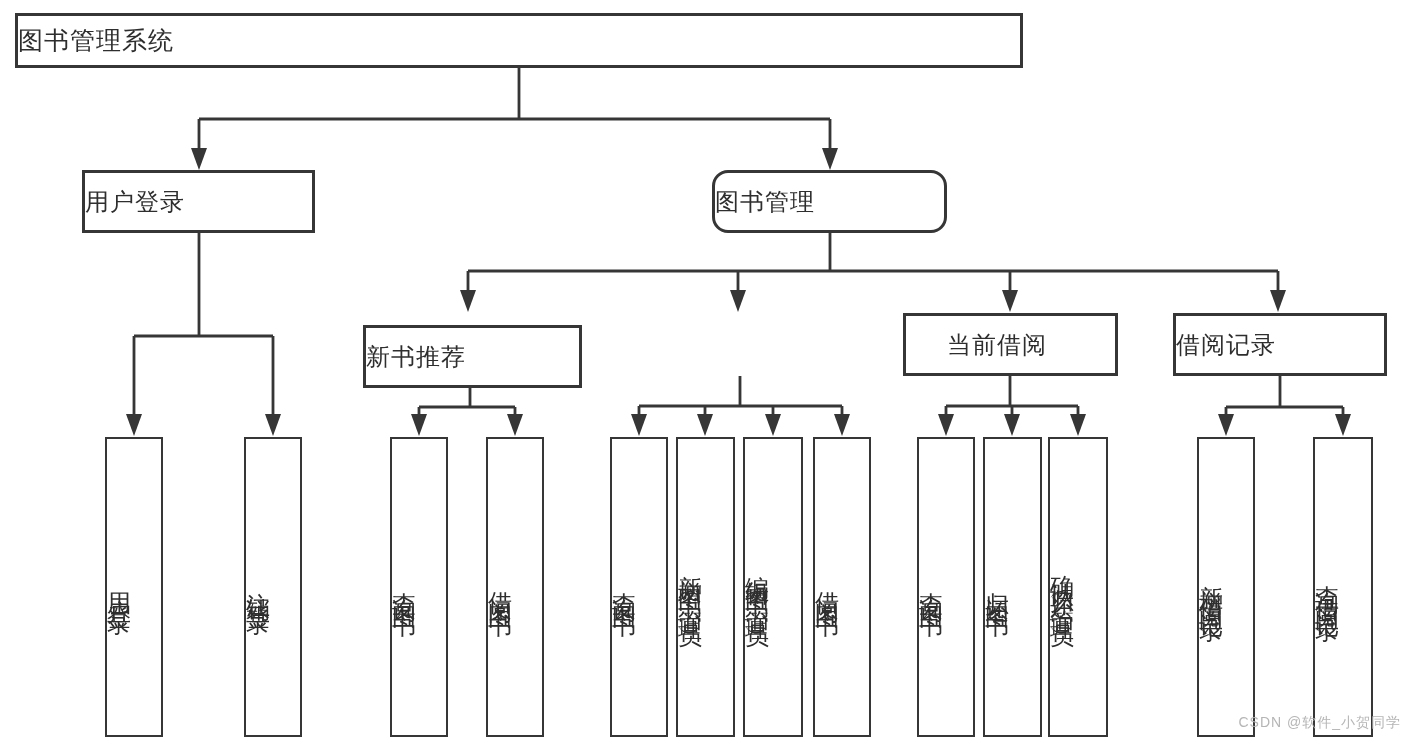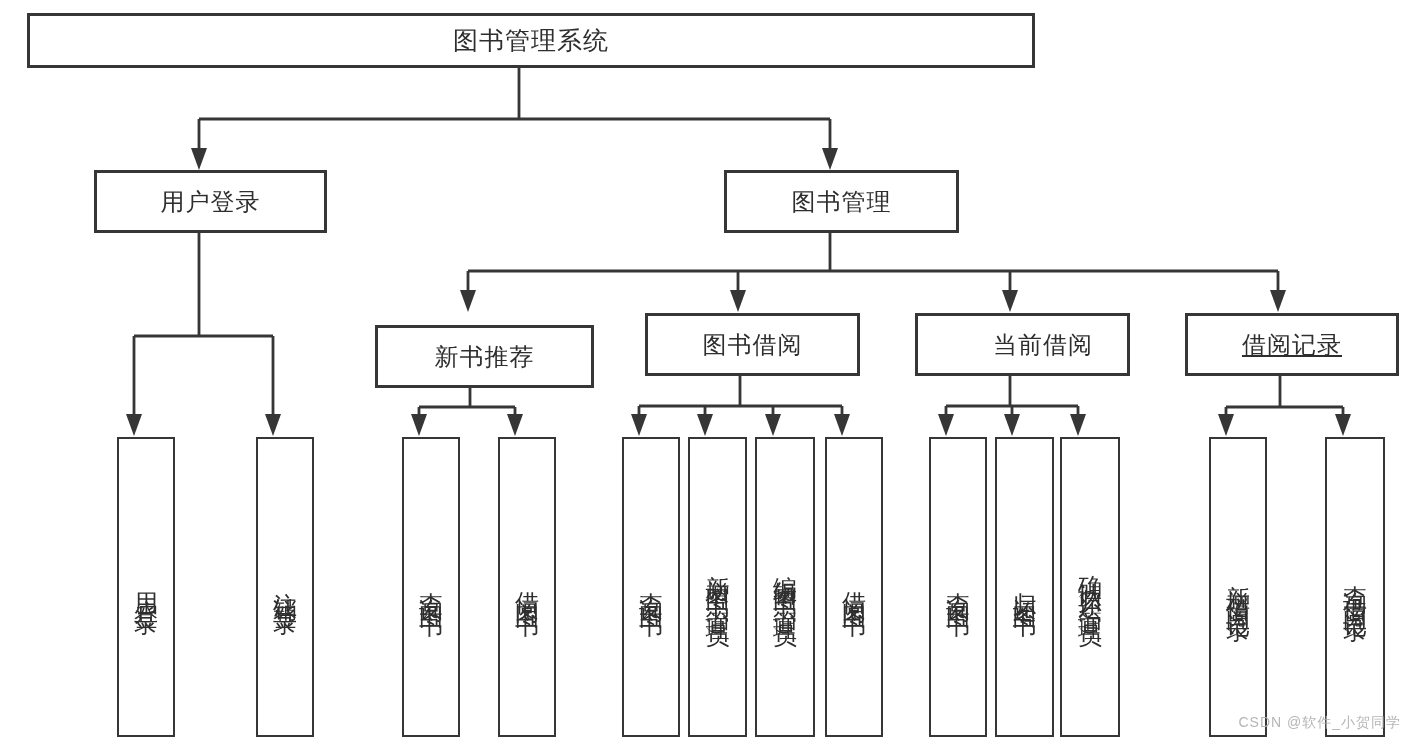--- a/index.html
+++ b/index.html
@@ -3,21 +3,21 @@
 <meta charset="utf-8">
 <style>
   html,body{margin:0;padding:0;background:#fff;}
   #stage{
     position:relative;width:1405px;height:747px;background:#ffffff;overflow:hidden;
     font-family:"Liberation Sans","DejaVu Sans",sans-serif;color:#2e2e2e;
   }
   #wires{position:absolute;left:0;top:0;width:1405px;height:747px;z-index:1;}
   .box{
     position:absolute;box-sizing:border-box;background:#ffffff;border:3px solid #363636;
-    display:flex;align-items:center;justify-content:center;z-index:2;margin-left:12px;
+    display:flex;align-items:center;justify-content:flex-start;z-index:2;
   }
   .hlabel{font-size:24px;letter-spacing:1px;white-space:nowrap;}
   .title .hlabel{font-size:25px;}
   .leaf{width:58px;height:300px;top:437px;border-width:2.5px;}
   .vtext{
     writing-mode:vertical-rl;text-orientation:mixed;
     font-size:24px;letter-spacing:7px;line-height:1;white-space:nowrap;
   }
   .watermark{
     position:absolute;top:714px;right:4px;z-index:3;
@@ -74,34 +74,31 @@
     </g>
   </svg>
 
   <div class="box title" style="left:15px;top:13px;width:1008px;height:55px;">
     <span class="hlabel">图书管理系统</span>
   </div>
 
   <div class="box" style="left:82px;top:170px;width:233px;height:63px;">
     <span class="hlabel">用户登录</span>
   </div>
-  <div class="box" style="left:712px;top:170px;width:235px;height:63px;">
+  <div class="box" style="left:712px;top:170px;width:235px;height:63px;border-radius:16px;">
     <span class="hlabel">图书管理</span>
   </div>
 
   <div class="box" style="left:363px;top:325px;width:219px;height:63px;">
     <span class="hlabel">新书推荐</span>
   </div>
-  <div class="box" style="left:633px;top:313px;width:215px;height:63px;">
-    <span class="hlabel">图书借阅</span>
-  </div>
   <div class="box" style="left:903px;top:313px;width:215px;height:63px;padding-left:41px;">
     <span class="hlabel">当前借阅</span>
   </div>
-  <div class="box" style="left:1173px;top:313px;width:214px;height:63px;text-decoration:underline;">
+  <div class="box" style="left:1173px;top:313px;width:214px;height:63px;">
     <span class="hlabel">借阅记录</span>
   </div>
 
   <div class="box leaf" style="left:105px;">
     <span class="vtext">用户登录</span>
   </div>
   <div class="box leaf" style="left:244px;">
     <span class="vtext">注销登录</span>
   </div>
 

